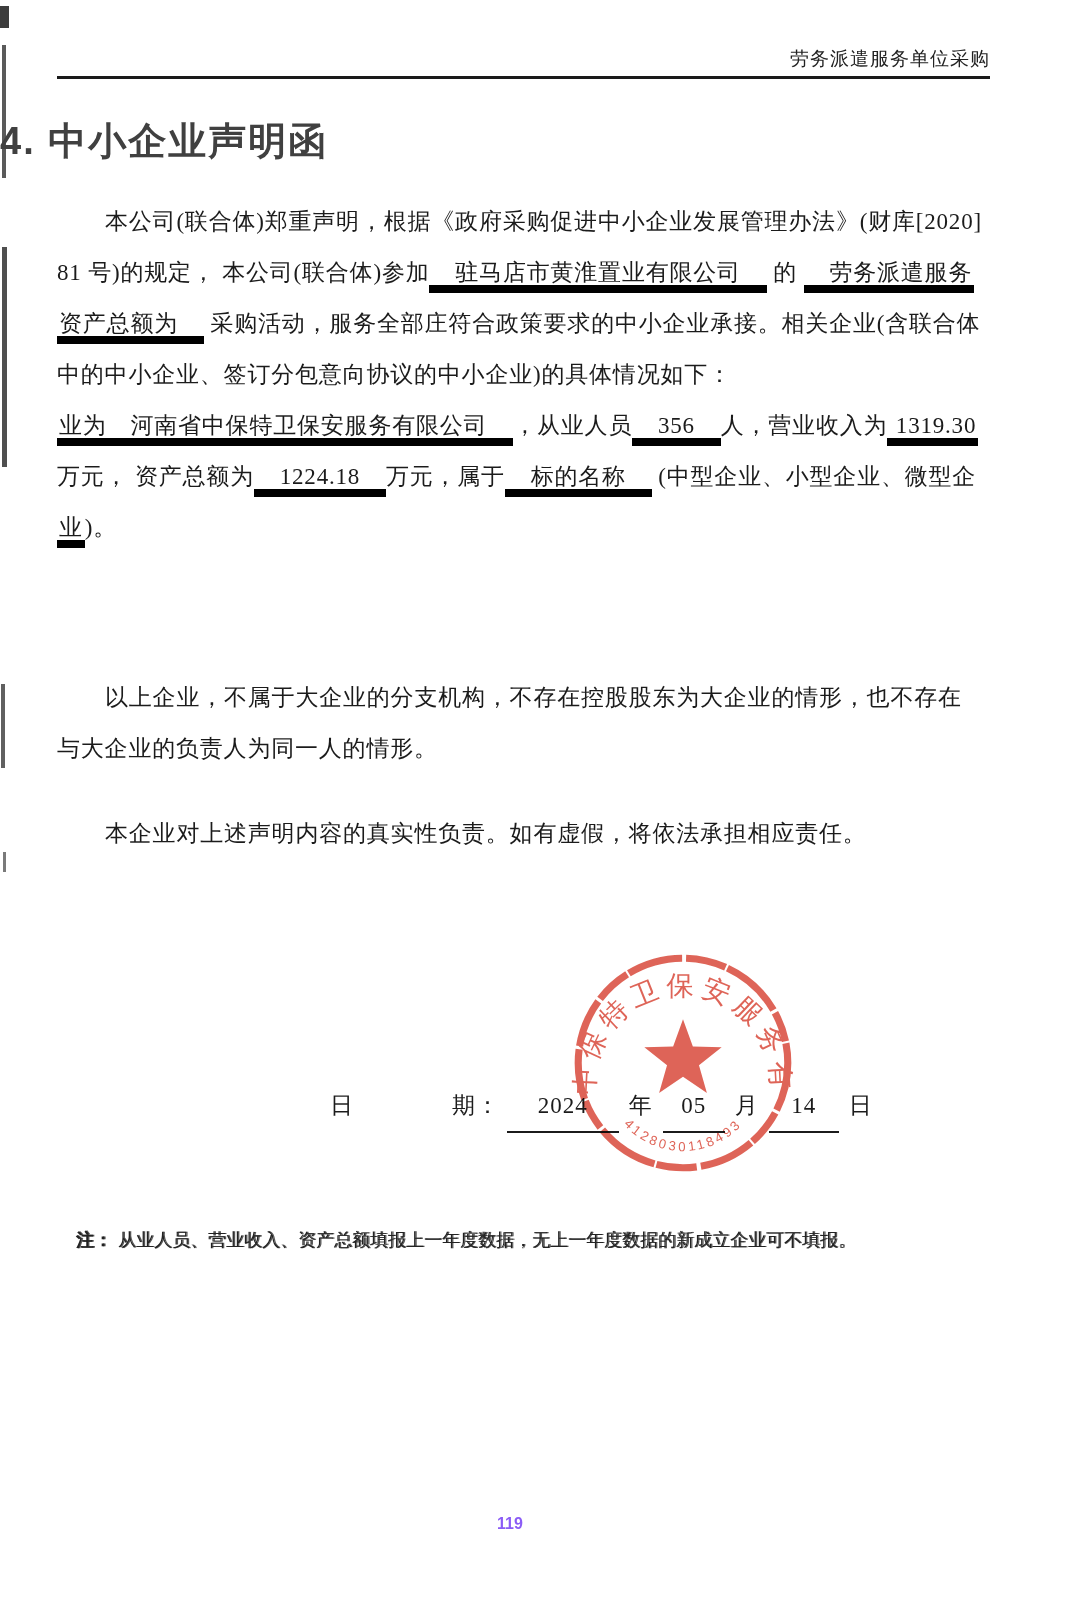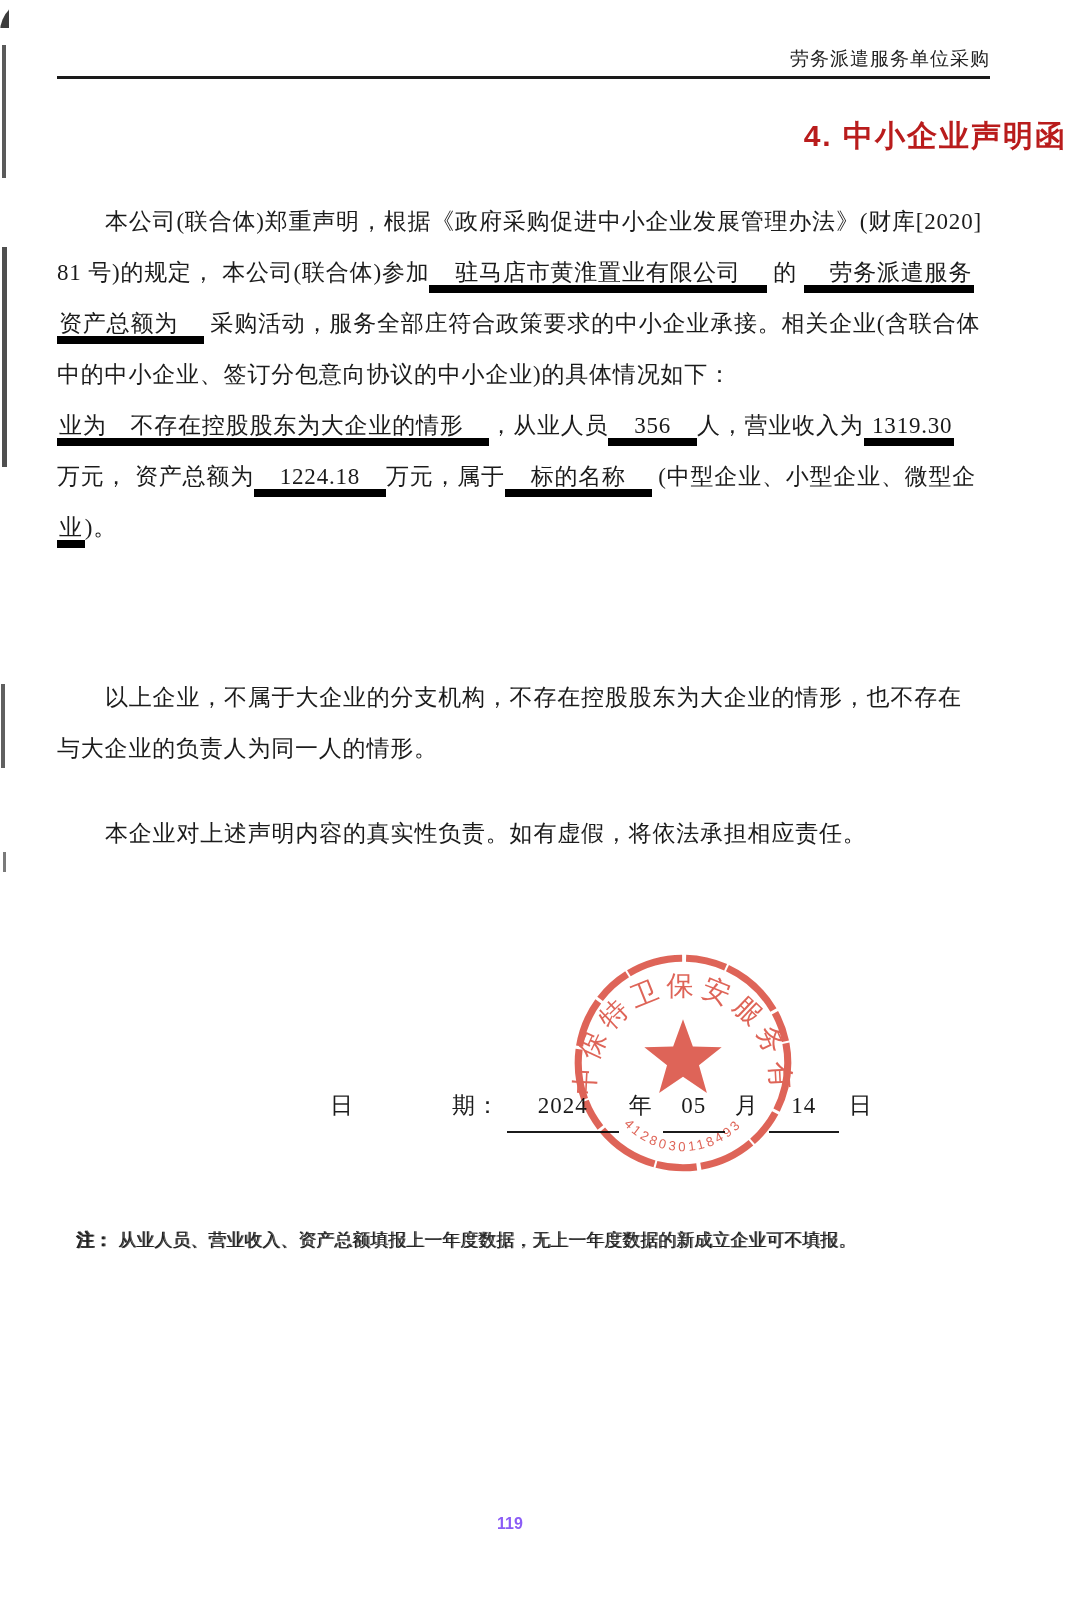--- a/index.html
+++ b/index.html
@@ -2,36 +2,35 @@
 <html><head>
 <meta charset="utf-8">
 <style>
   * { margin:0; padding:0; box-sizing:border-box; }
   html,body { background:#ffffff; }
   .page {
     position:relative; width:1067px; height:1600px; margin:0 auto;
     background:#ffffff; overflow:hidden;
     font-family:"Liberation Serif", serif;
     color:#1b1b1b;
-    border-radius:32px;
   }
   
   .hdr-right {
     position:absolute; top:46px; right:77px;
     font-size:19px; letter-spacing:1px; color:#222;
   }
   .hdr-rule {
     position:absolute; top:76px; left:57px; width:933px; height:3px;
     background:#1a1a1a;
   }
   
   .title {
     position:absolute; top:116px; left:0; width:100%;
-    text-align:right; font-family:"Liberation Sans", sans-serif;
-    font-weight:bold; font-size:30px; letter-spacing:2px; color:#b91c1c;
+    text-align:left; font-family:"Liberation Sans", sans-serif;
+    font-weight:bold; font-size:38px; letter-spacing:2px; color:#404040;
   }
   
   .block { position:absolute; left:57px; }
   .line  { white-space:nowrap; line-height:51px; height:51px;
            font-size:23px; letter-spacing:0.8px; }
   .ind   { text-indent:48px; }
   .u { border-bottom:8px solid #000000; padding:0 2px; }
   #p1    { top:196px; }
   #item1 { top:400px; }
   #p2    { top:672px; }
@@ -93,21 +92,21 @@
   <div class="title">4. 中小企业声明函</div>
 
   <div class="block" id="p1">
     <div class="line ind"><span>本公司(联合体)郑重声明，根据《政府采购促进中小企业发展管理办法》(财库[2020]</span></div>
     <div class="line"><span>81 号)的规定， 本公司(联合体)参加</span><span class="u">　驻马店市黄淮置业有限公司　</span><span> 的 </span><span class="u">　劳务派遣服务</span></div>
     <div class="line"><span class="u">资产总额为　</span><span> 采购活动，服务全部庄符合政策要求的中小企业承接。相关企业(含联合体</span></div>
     <div class="line"><span>中的中小企业、签订分包意向协议的中小企业)的具体情况如下：</span></div>
   </div>
 
   <div class="block" id="item1">
-    <div class="line"><span class="u">业为　不存在控股股东为大企业的情形　</span><span>，从业人员</span><span class="u">　356　</span><span>人，营业收入为</span><span class="u"> 1319.30</span></div>
+    <div class="line"><span class="u">业为　河南省中保特卫保安服务有限公司　</span><span>，从业人员</span><span class="u">　356　</span><span>人，营业收入为</span><span class="u"> 1319.30</span></div>
     <div class="line"><span>万元， 资产总额为</span><span class="u">　1224.18　</span><span>万元，属于</span><span class="u">　标的名称　</span><span> (中型企业、小型企业、微型企</span></div>
     <div class="line"><span class="u">业</span><span>)。</span></div>
   </div>
 
   <div class="block" id="p2">
     <div class="line ind"><span>以上企业，不属于大企业的分支机构，不存在控股股东为大企业的情形，也不存在</span></div>
     <div class="line"><span>与大企业的负责人为同一人的情形。</span></div>
   </div>
 
   <div class="block" id="p3">

